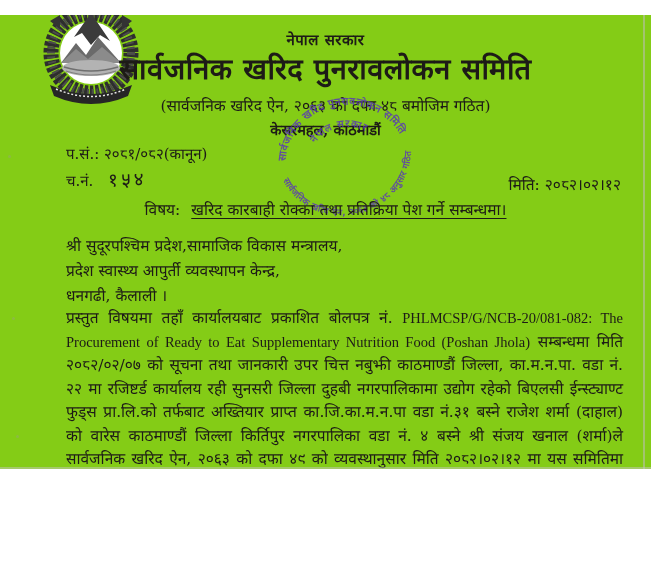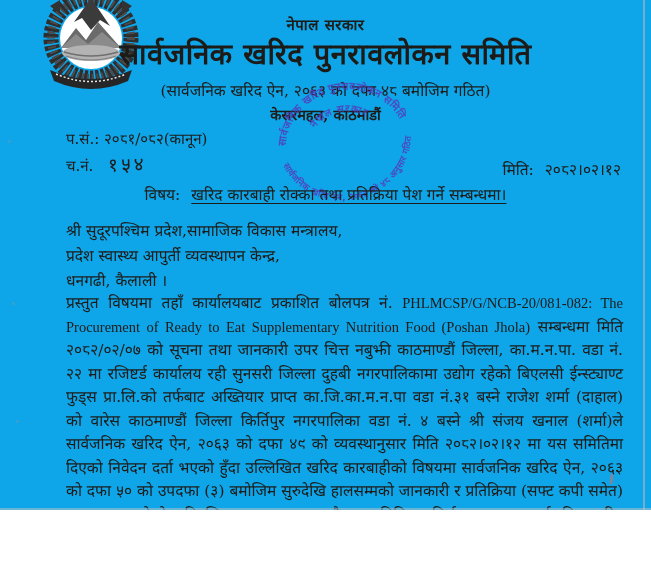--- a/index.html
+++ b/index.html
@@ -1,21 +1,21 @@
 <!DOCTYPE html>
 <html lang="ne"><head>
 <meta charset="utf-8">
 <style>
   html,body{margin:0;padding:0;}
   body{
     width:651px;height:578px;overflow:hidden;background:#ffffff;
     font-family:"DejaVu Serif","Liberation Serif",serif;
     color:#1d1b17;
   }
-  .page{position:absolute;left:0;top:0;width:651px;height:510px;background:#0ea5e9;overflow:hidden;}
+  .page{position:absolute;left:0;top:15px;width:651px;height:454px;background:#84cc16;overflow:hidden;}
   .abs{position:absolute;}
   
   .gov-line{left:0;top:14px;width:651px;text-align:center;font-size:15px;font-weight:700;letter-spacing:.5px;}
   .title-line{left:0;top:33px;width:651px;text-align:center;font-size:29px;font-weight:700;letter-spacing:.5px;}
   .sub-line{left:0;top:79px;width:651px;text-align:center;font-size:15.5px;font-weight:400;}
   .loc-line{left:0;top:104px;width:651px;text-align:center;font-size:14.5px;font-weight:700;}
   
   .emblem{left:30px;top:-10px;width:122px;height:104px;}
   
   .stamp{left:232px;top:76px;width:226px;height:132px;transform:rotate(-13deg);opacity:.82;pointer-events:none;}
@@ -87,21 +87,21 @@
   <div class="abs ref-line">
     <span>प.सं.:</span>
     <span style="margin-left:0;">२०८१/०८२(कानून)</span>
   </div>
   <div class="abs disp-line">
     <span>च.नं.</span>
     <span class="disp-val">१५४</span>
   </div>
   <div class="abs date-line">
     <span>मिति:</span>
-    <span style="margin-left:6px;">२०८२।०२।१२</span>
+    <span style="">२०८२।०२।१२</span>
   </div>
 
   <div class="abs subject-line">
     <span>विषय:</span>
     <span class="u" style="margin-left:6px;">खरिद कारबाही रोक्का तथा प्रतिक्रिया पेश गर्ने सम्बन्धमा।</span>
   </div>
 
   <div class="abs recipient">
     <div>श्री सुदूरपश्चिम प्रदेश,सामाजिक विकास मन्त्रालय,</div>
     <div>प्रदेश स्वास्थ्य आपुर्ती व्यवस्थापन केन्द्र,</div>

